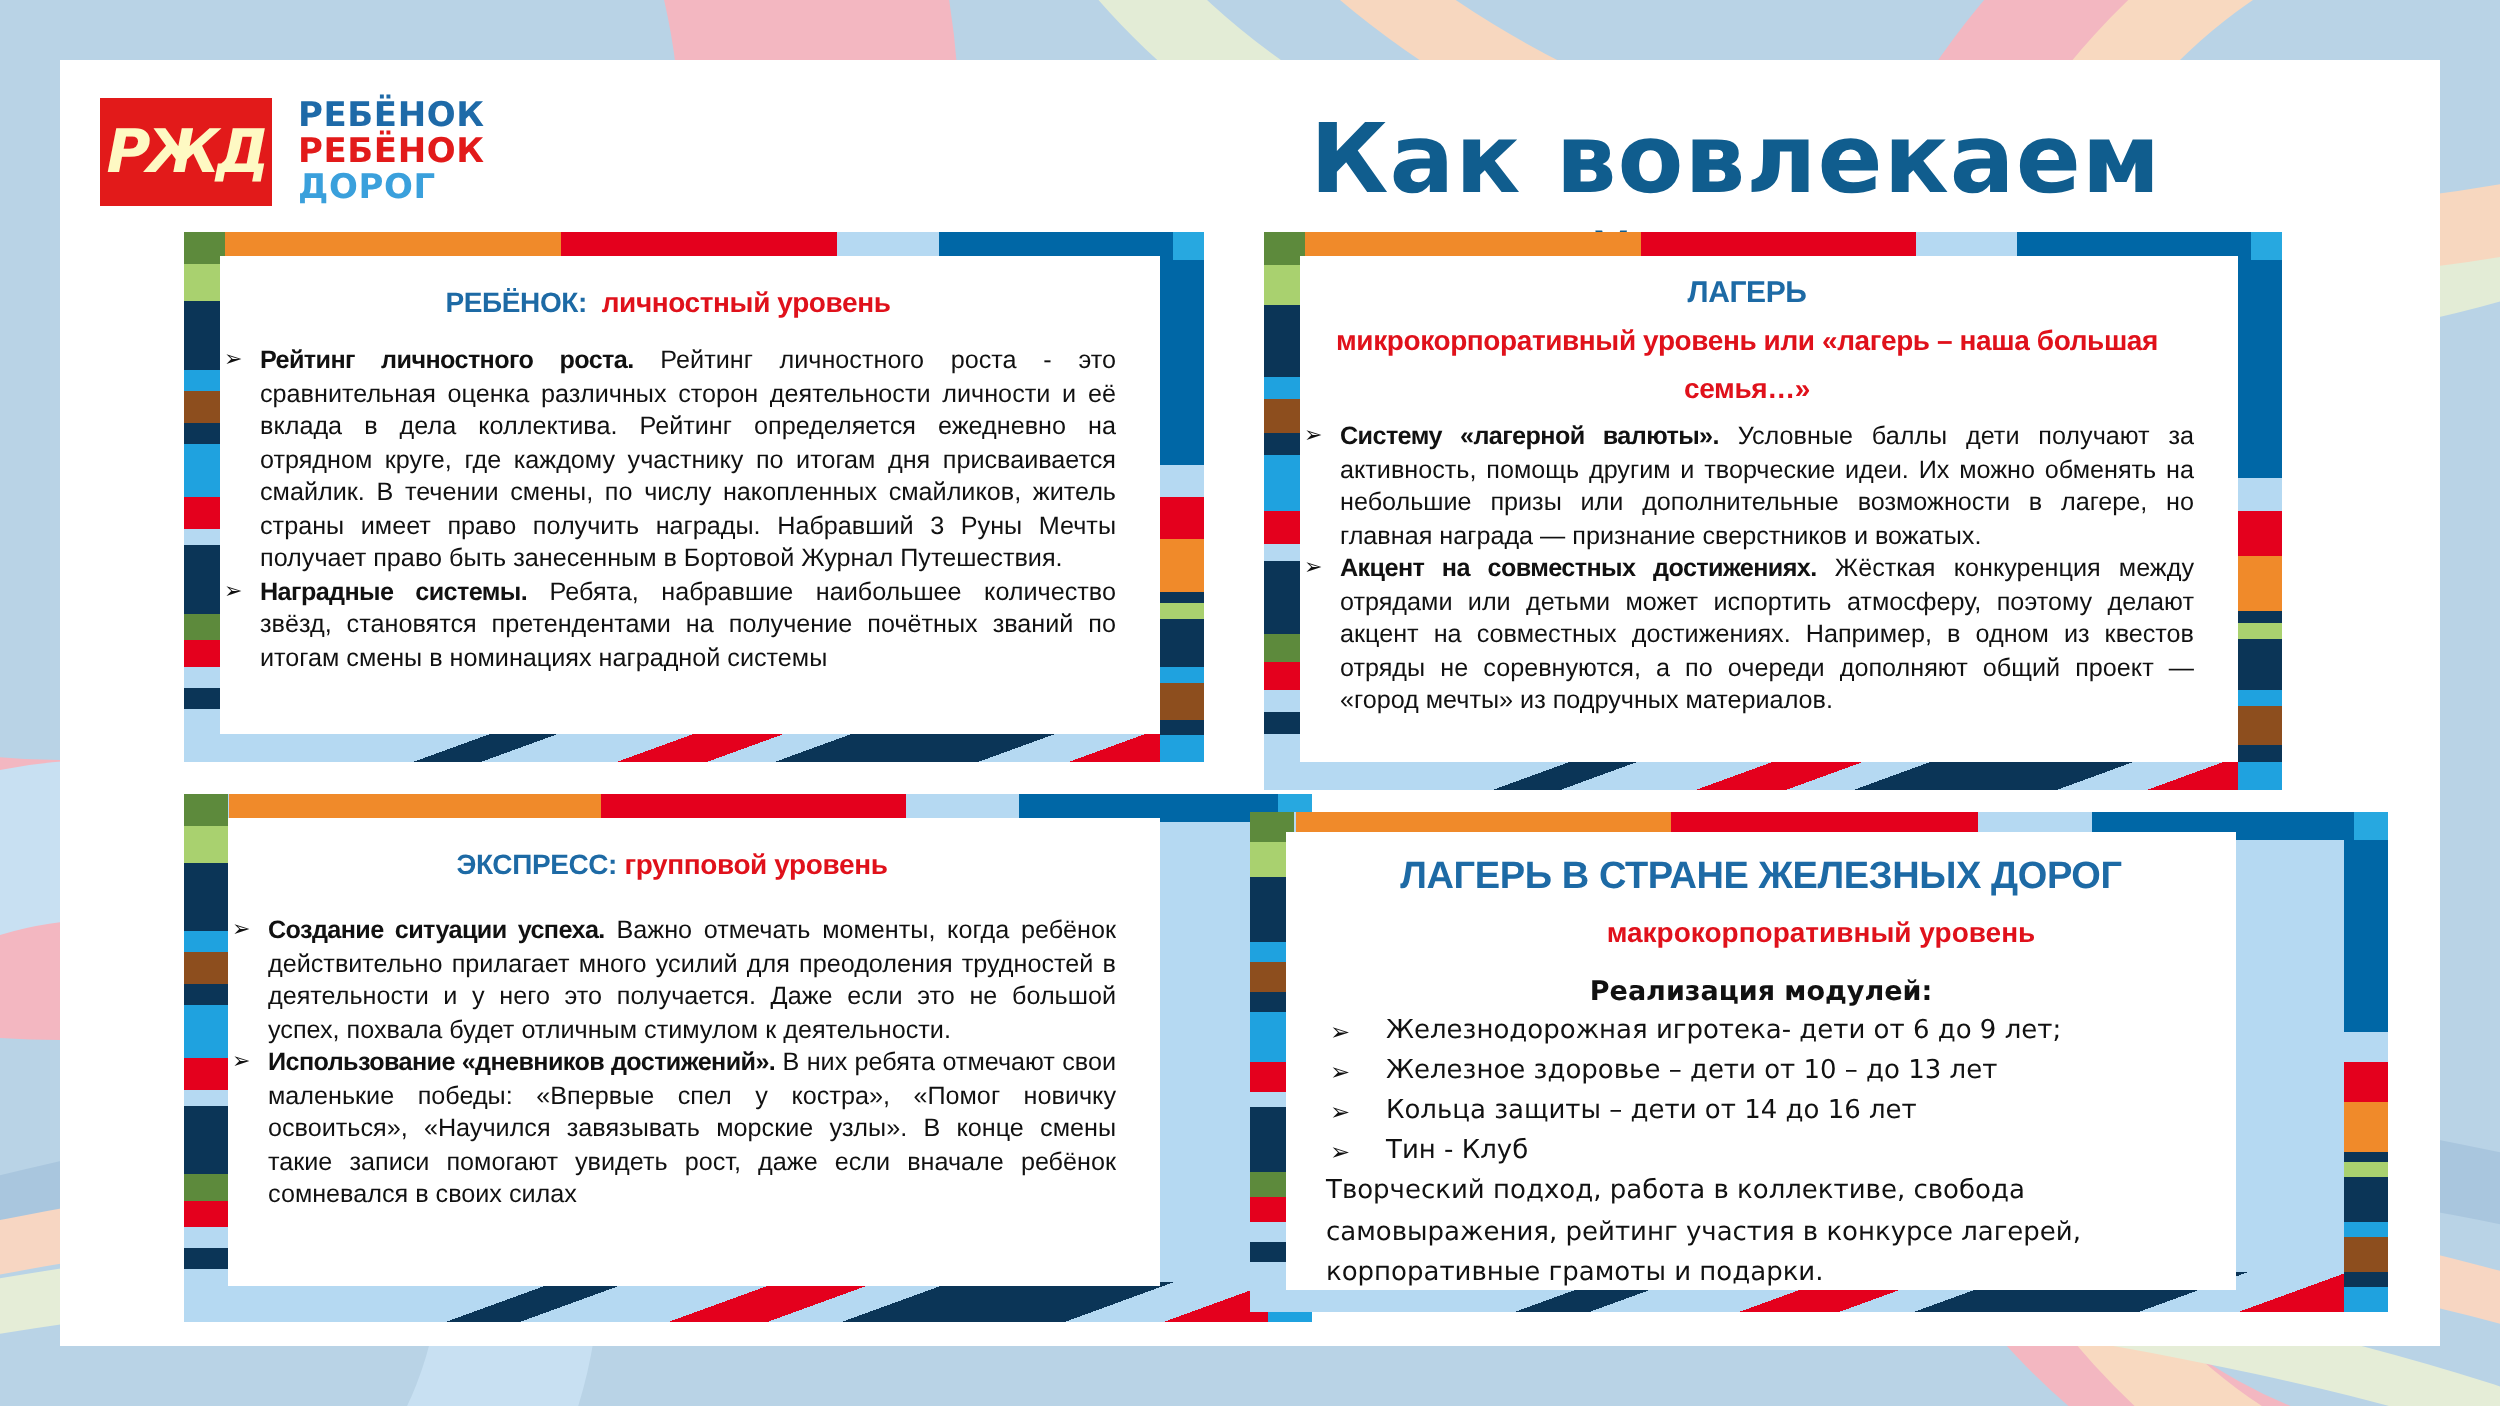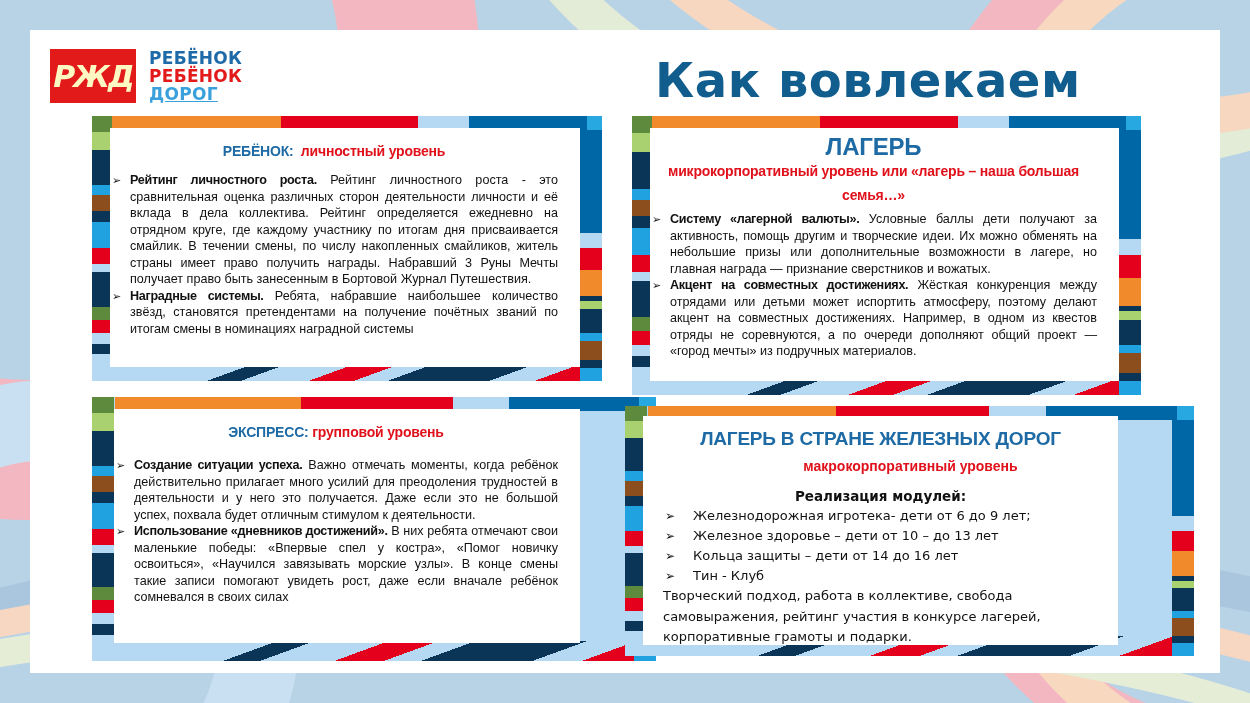--- a/index.html
+++ b/index.html
@@ -31,21 +31,21 @@
   .logo { position: absolute; left: 50px; top: 49px; display: flex; align-items: center; }
   .logo-mark {
     width: 86px; height: 54px; background: #e21a1a;
     display: flex; align-items: center; justify-content: center;
     color: #fef9c3; font-weight: bold; font-style: italic; font-size: 30px; letter-spacing: -2px;
     font-family: "DejaVu Sans", sans-serif;
   }
   .logo-text { margin-left: 13px; font-weight: bold; font-size: 17px; line-height: 18px; font-family: "DejaVu Sans", sans-serif; letter-spacing: 0.3px; }
   .logo-line1 { color: #1e6aa8; }
   .logo-line2 { color: #e21a1a; }
-  .logo-line3 { color: #3aa0dc; text-decoration: underline; }
+  .logo-line3 { color: #3aa0dc; }
 
   .page-title {
     position: absolute; left: 655px; top: 52px;
     font-size: 48px; color: #105d8e; font-family: "DejaVu Sans", sans-serif;
     letter-spacing: 0.5px;
   }
 
   
   .card { position: absolute; overflow: hidden; background: #0067a6; }
   .card .stripes {
@@ -78,21 +78,21 @@
   }
   .bullets li .arrow { position: absolute; left: 2px; top: 0; font-size: 11px; }
   .bullets li b { font-weight: bold; letter-spacing: -0.3px; }
 
   
   #card1 { left: 92px; top: 116px; width: 510px; height: 265px; }
   #card1 .inner { left: 18px; top: 12px; width: 470px; height: 239px; }
   
   #card2 { left: 632px; top: 116px; width: 509px; height: 279px; }
   #card2 .inner { left: 18px; top: 12px; width: 469px; height: 253px; padding-top: 8px; }
-  #card2 .card-title .blue { font-size: 24px; line-height: 22px; }
+  #card2 .card-title .blue { font-size: 15px; line-height: 22px; }
   #card2 .card-title .red { font-size: 14px; line-height: 24px; display: block; }
   #card2 .bullets { margin-top: 4px; }
   
   #card3 { left: 92px; top: 397px; width: 564px; height: 264px; }
   #card3 .inner { left: 22px; top: 12px; width: 466px; height: 234px; }
   
   #card4 { left: 625px; top: 406px; width: 569px; height: 250px; }
   #card4 .inner { left: 18px; top: 10px; width: 475px; height: 229px; padding: 12px 20px 8px 20px; }
   #card4 .card-title .blue { font-size: 19px; line-height: 22px; }
   #card4 .card-subtitle { text-align: center; font-weight: bold; font-size: 14px; margin-top: 8px; padding-left: 60px; }

